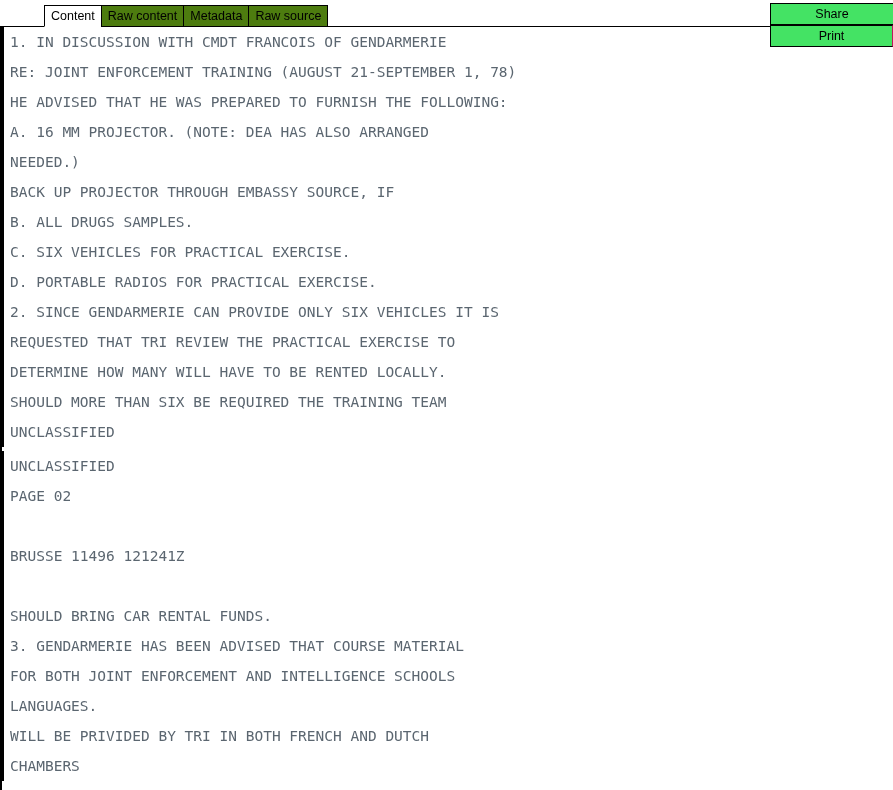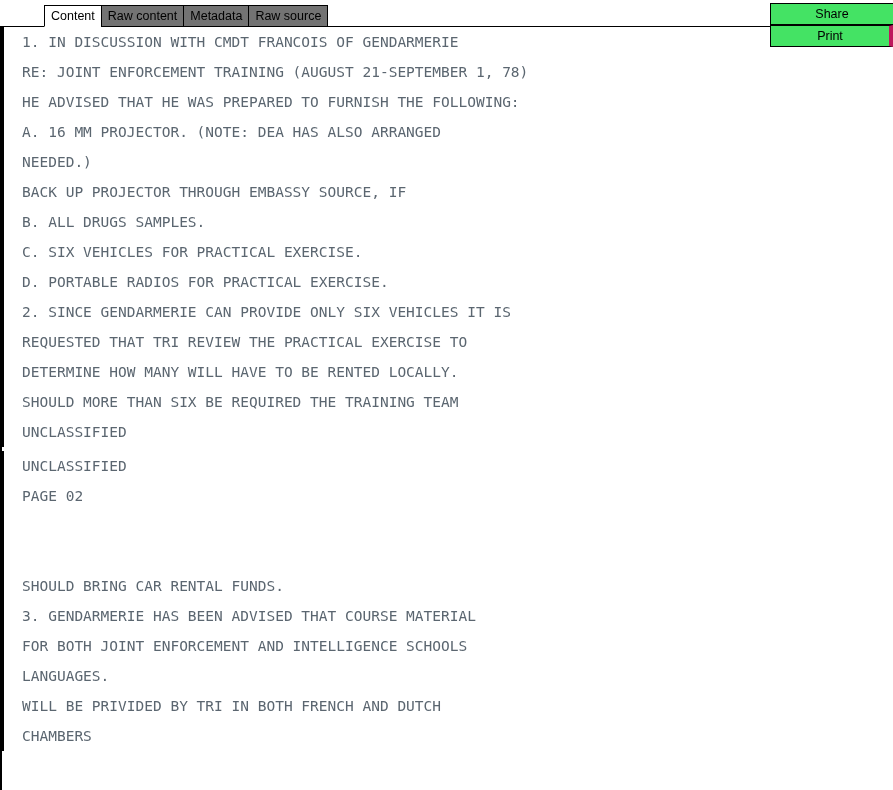--- a/index.html
+++ b/index.html
@@ -34,21 +34,21 @@
   }
   .tab {
     font-size: 12.5px;
     line-height: 20px;
     padding: 0 6px;
     color: #000000;
     border: 1px solid #000000;
     border-right: none;
     box-sizing: border-box;
     height: 22px;
-    background: #737373;
+    background: #4d7c0f;
     white-space: nowrap;
     cursor: pointer;
     user-select: none;
   }
   .tab:last-child {
     border-right: 1px solid #000000;
   }
   .tab.active {
     background: #ffffff;
     border-bottom-color: #ffffff;
@@ -72,21 +72,21 @@
     border-right: none;
     box-sizing: border-box;
     font-size: 12.5px;
     line-height: 20px;
     text-align: center;
     color: #000000;
     cursor: pointer;
     user-select: none;
   }
   .act-btn:last-child {
-    border-right: 4px solid #be185d;
+    border-right: 1px solid #be185d;
   }
   .act-wide {
     width: 123px;
     height: 23px;
     background: #44e364;
     border: 1px solid #000000;
     border-top: none;
     box-sizing: border-box;
     font-size: 12.5px;
     line-height: 21px;
@@ -109,21 +109,21 @@
     padding: 0 0 0 0;
   }
 
   .doc-line {
     font-family: "DejaVu Sans Mono", "Liberation Mono", monospace;
     font-size: 14.5px;
     line-height: 30px;
     height: 30px;
     color: #5b6670;
     white-space: pre;
-    padding-left: 18px;
+    padding-left: 6px;
     letter-spacing: 0px;
   }
   .doc-line.blank {
     color: transparent;
   }
 
   
   .page-gap {
     height: 4px;
   }
@@ -179,20 +179,21 @@
     <div class="doc-line">SHOULD MORE THAN SIX BE REQUIRED THE TRAINING TEAM</div>
     <div class="doc-line">UNCLASSIFIED</div>
   </div>
 
   <div class="page-gap"></div>
 
   <div class="doc-page">
     <div class="doc-line">UNCLASSIFIED</div>
     <div class="doc-line">PAGE 02</div>
     <div class="doc-line blank"></div>
+    <div class="doc-line">BRUSSE 11496 121241Z</div>
     <div class="doc-line blank"></div>
     <div class="doc-line">SHOULD BRING CAR RENTAL FUNDS.</div>
     <div class="doc-line">3. GENDARMERIE HAS BEEN ADVISED THAT COURSE MATERIAL</div>
     <div class="doc-line">FOR BOTH JOINT ENFORCEMENT AND INTELLIGENCE SCHOOLS</div>
     <div class="doc-line">LANGUAGES.</div>
     <div class="doc-line">WILL BE PRIVIDED BY TRI IN BOTH FRENCH AND DUTCH</div>
     <div class="doc-line">CHAMBERS</div>
   </div>
 
 </div>

